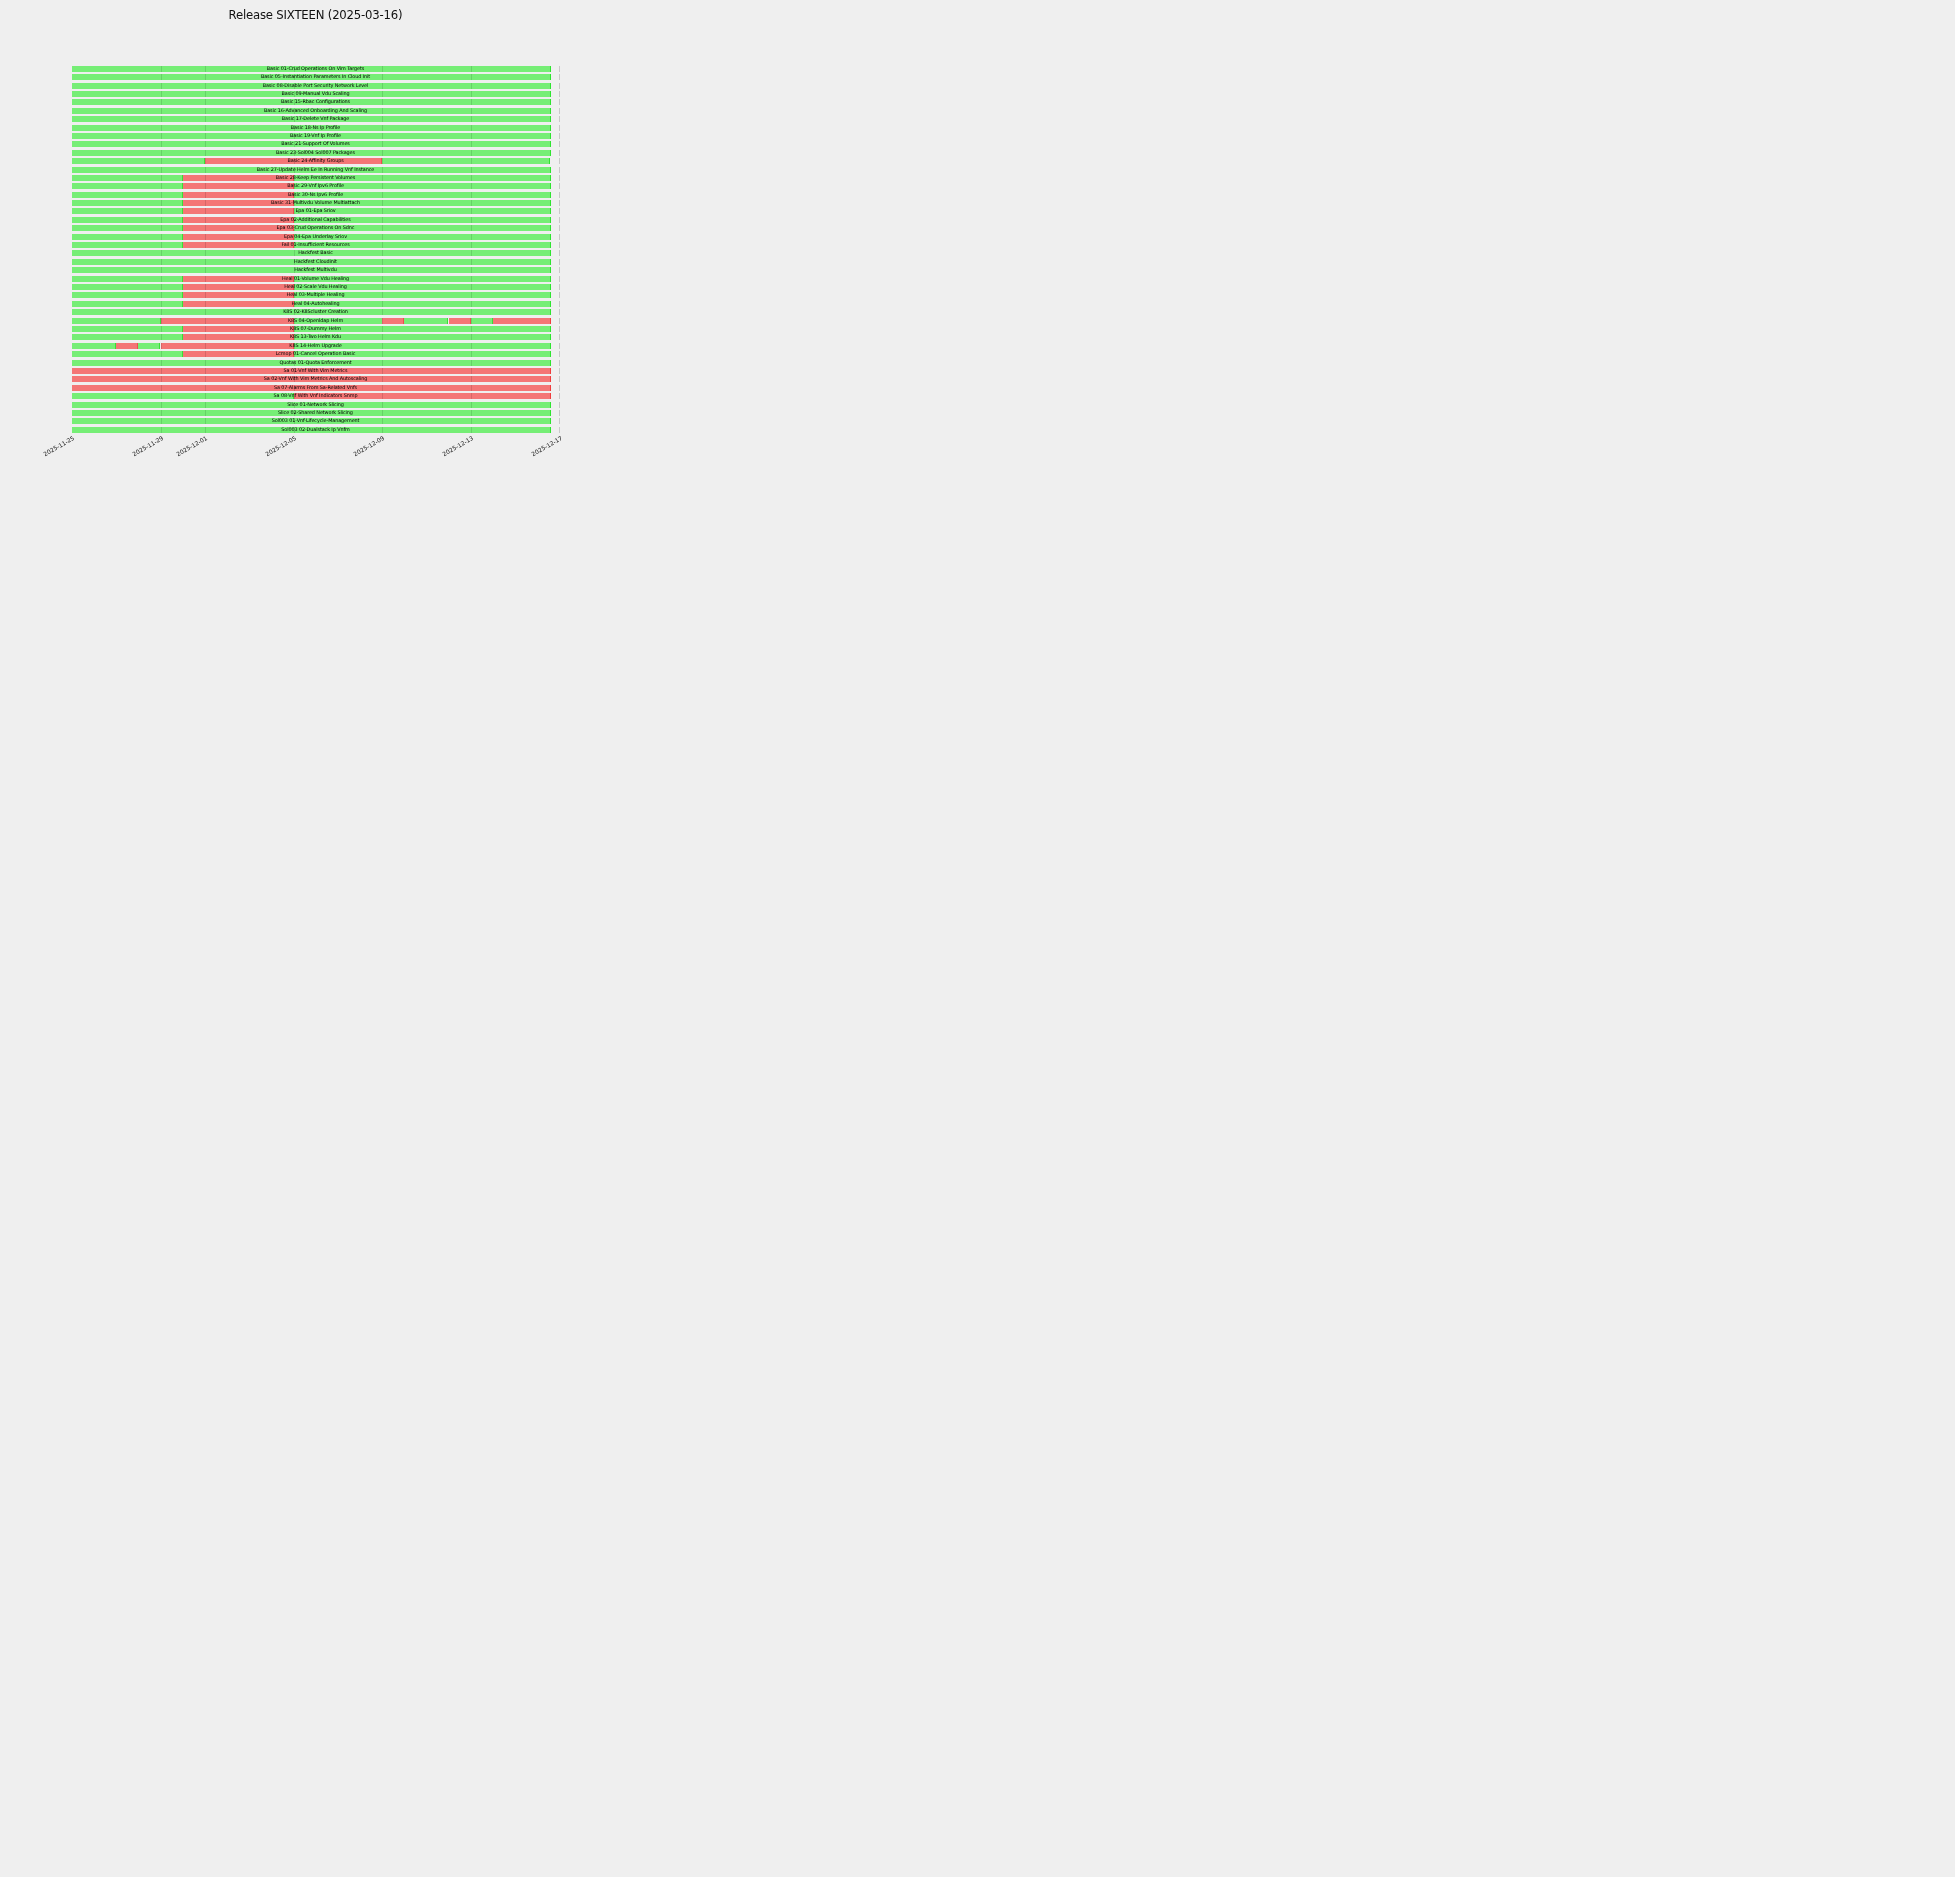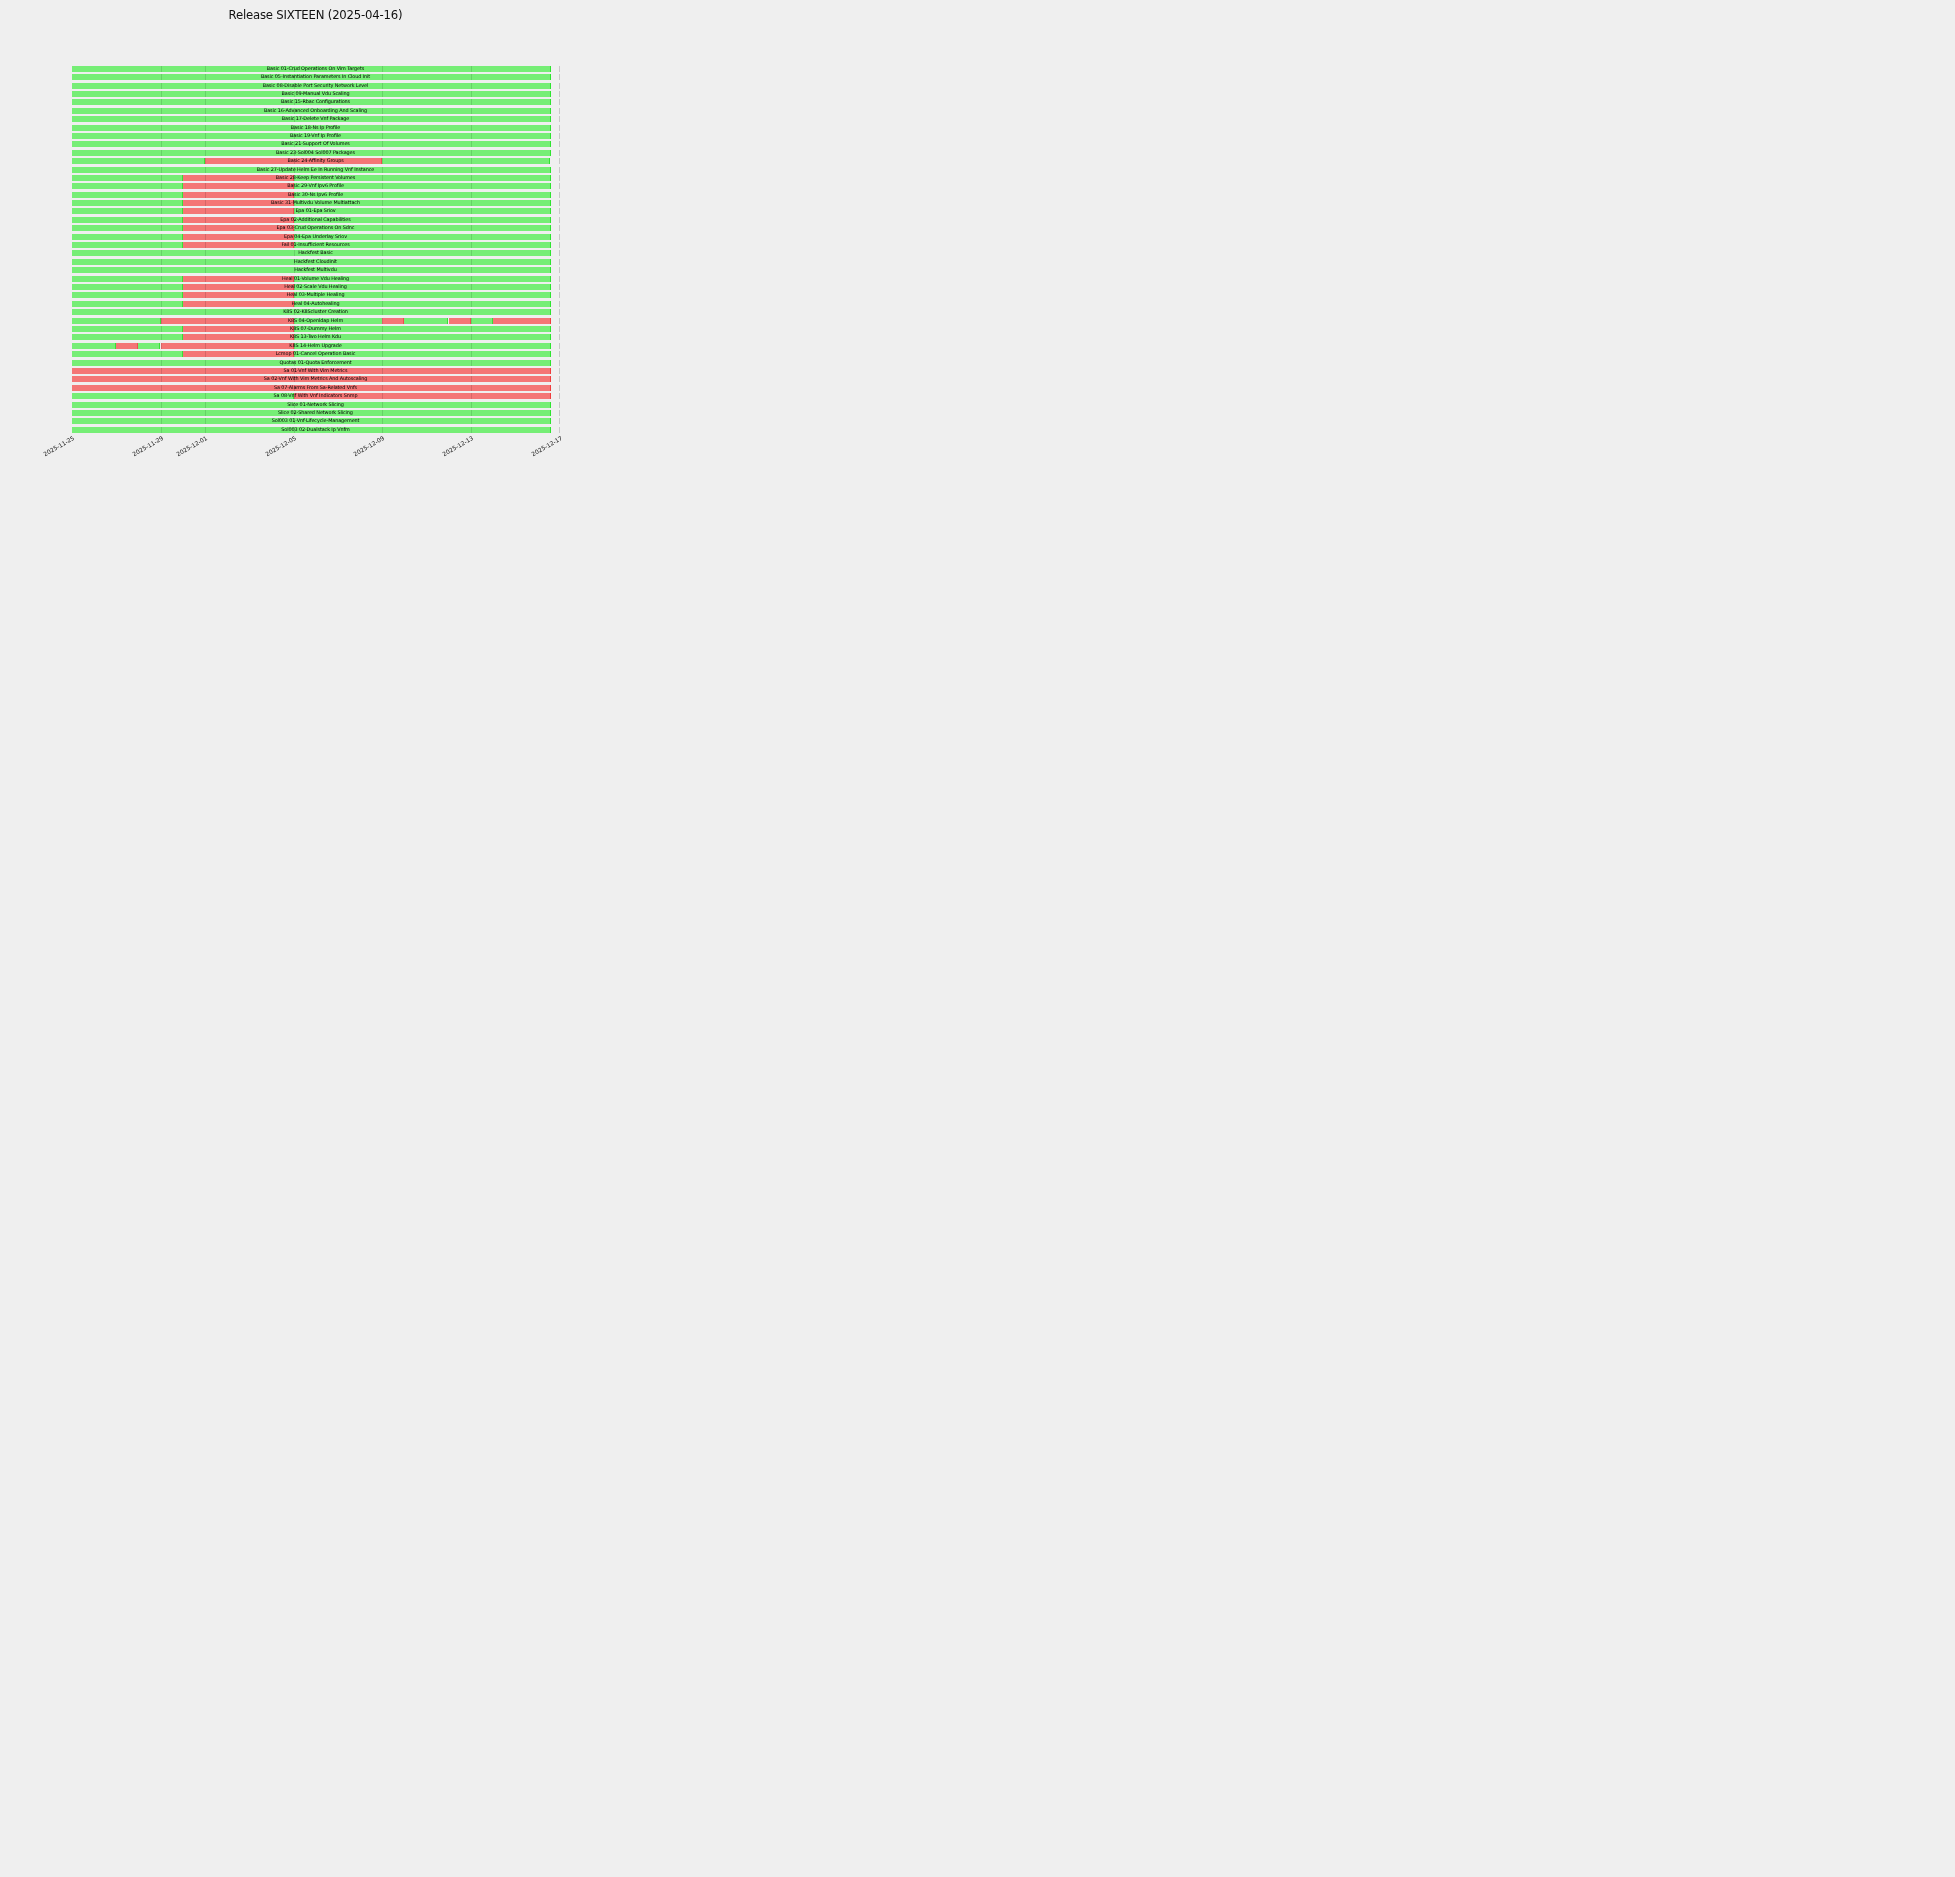--- a/index.html
+++ b/index.html
@@ -20,21 +20,21 @@
             font-size:4.9px;line-height:5.5px;color:#000;white-space:nowrap;
             letter-spacing:-0.1px;pointer-events:none;}
   .tick{position:absolute;width:0;height:0;}
   .tick span{position:absolute;right:0;top:0;white-space:nowrap;font-size:5.9px;color:#111;
              transform:rotate(-30deg);transform-origin:top right;display:block;}
 </style>
 </head>
 <body>
 
 <div class="figure">
-  <div class="title">Release SIXTEEN (2025-04-16)</div>
+  <div class="title">Release SIXTEEN (2025-03-16)</div>
   <div class="plot" id="plot">
       <div class="row" style="left: 72px; top: 66px; width: 487px; height: 5.5px;">
         <div class="seg pass last-edge" style="left: 0px; width: 479px;"></div>
         <div class="rowgrid" style="left: 89px;"></div>
         <div class="rowgrid" style="left: 133px;"></div>
         <div class="rowgrid" style="left: 222px;"></div>
         <div class="rowgrid" style="left: 310px;"></div>
         <div class="rowgrid" style="left: 399px;"></div>
         <div class="endmark" style="left: 487px;"></div>
         <div class="rowlabel">Basic 01-Crud Operations On Vim Targets</div>

